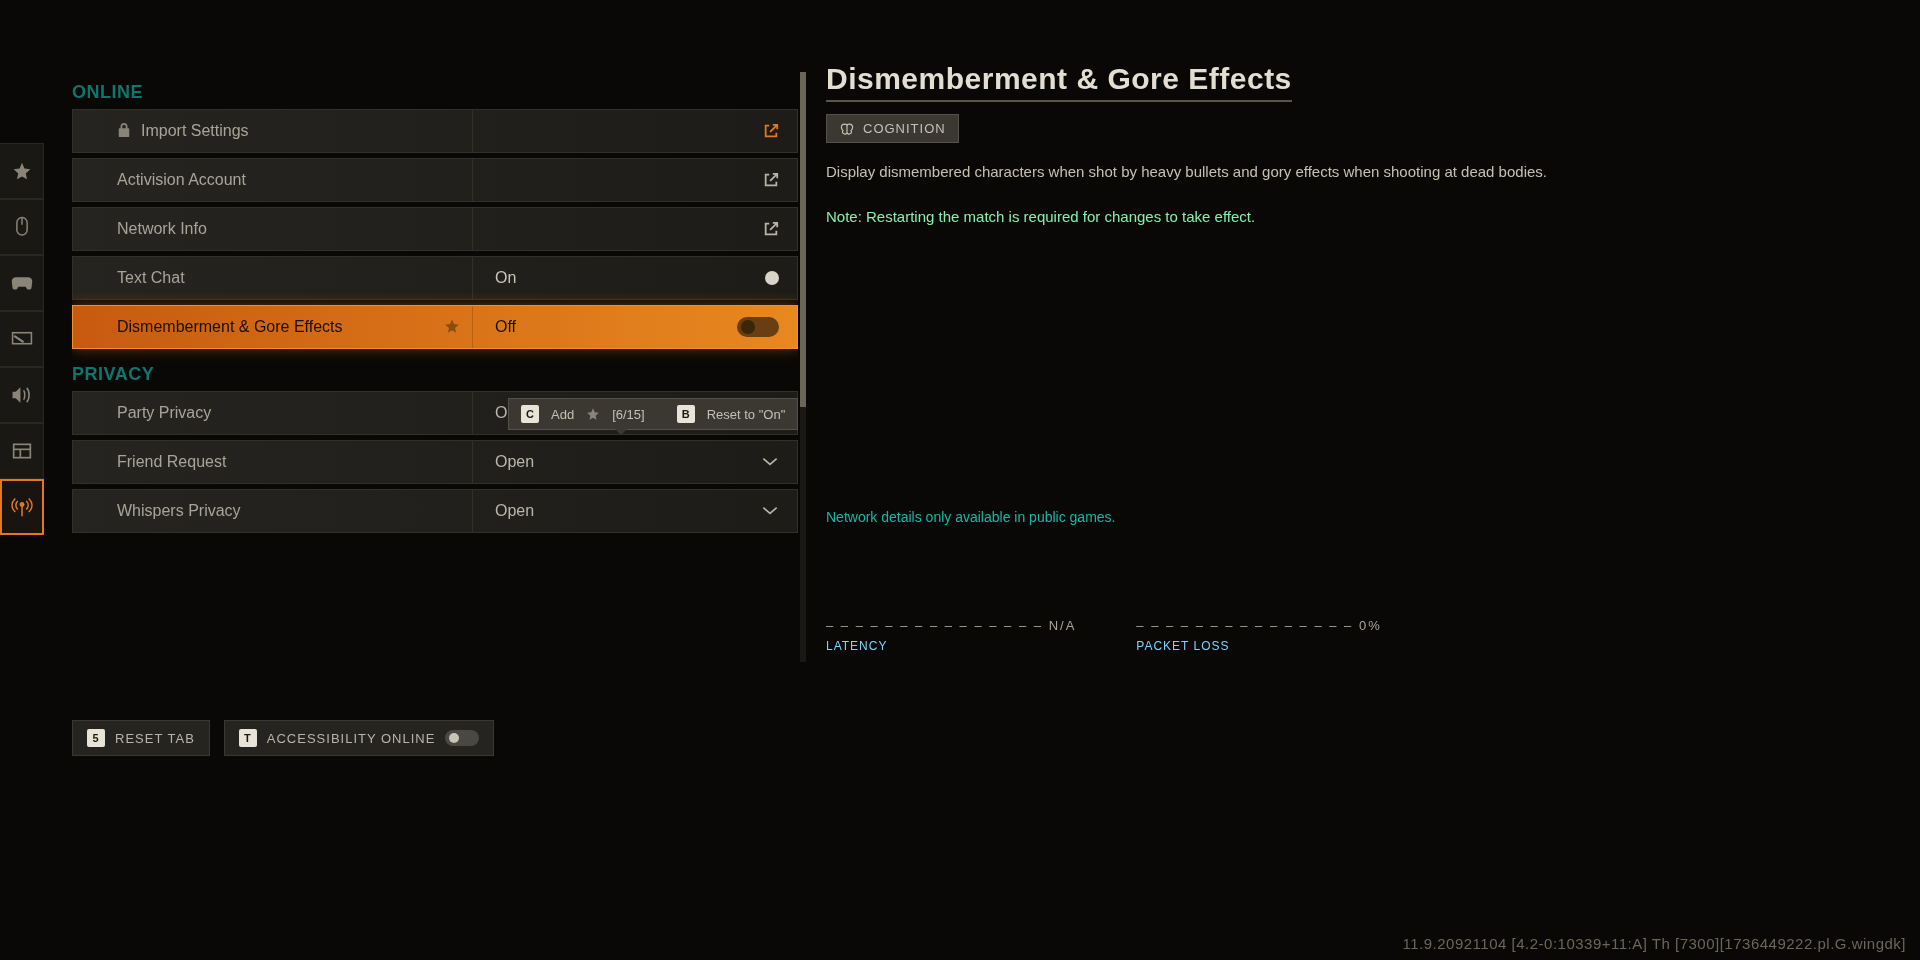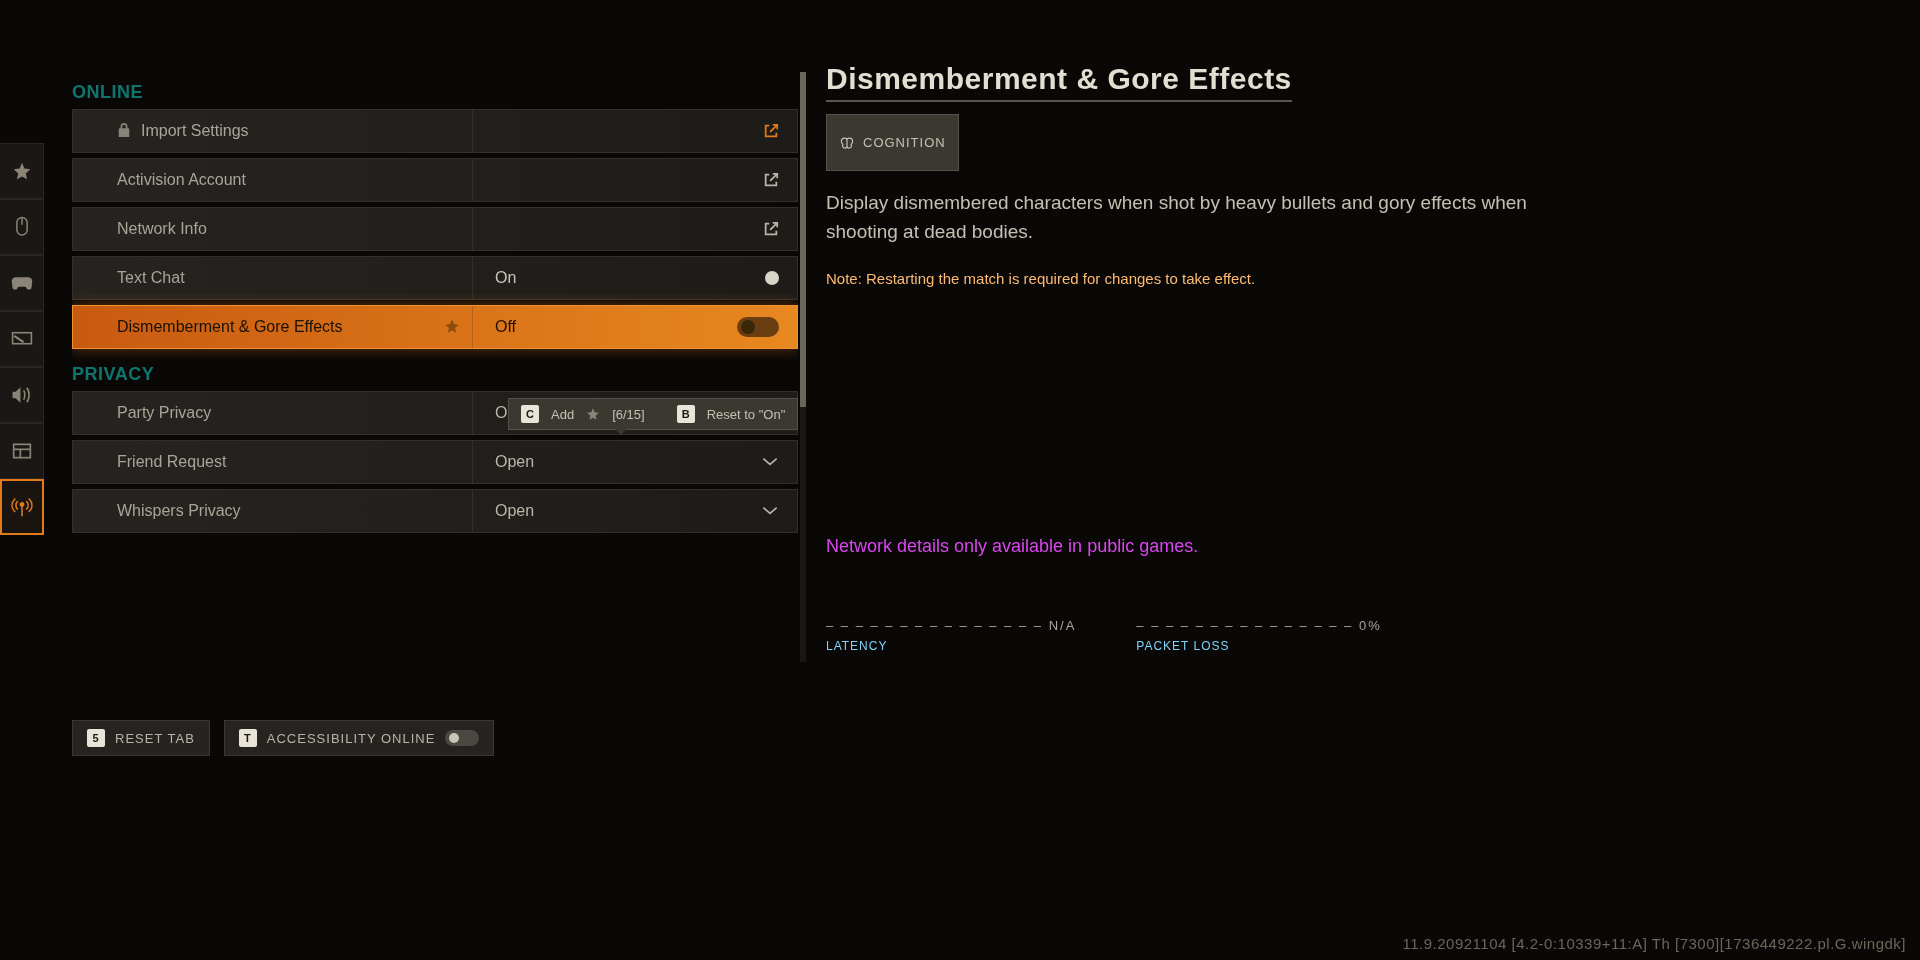--- a/index.html
+++ b/index.html
@@ -76,26 +76,26 @@
 }
 .detail-title {
   font-size: 30px; font-weight: bold; letter-spacing: 0.5px;
   color: #e2ded2; padding-bottom: 4px;
   border-bottom: 2px solid #5a564c;
   display: inline-block;
 }
 .tag-row { margin-top: 12px; }
 .tag {
   display: inline-flex; align-items: center; gap: 8px;
-  background: #3a3830; border: 1px solid #54504a; padding: 20px 12px;
+  background: #3a3830; border: 1px solid #54504a; padding: 6px 12px;
   font-size: 13px; letter-spacing: 1px; color: #c4c0b4;
 }
-.detail-desc { margin-top: 18px; font-size: 19px; color: #c4c0b4; line-height: 1.5; }
-.detail-note { margin-top: 22px; font-size: 15px; color: #fdba74; line-height: 1.5; }
-.net-note { position: absolute; left: 826px; top: 536px; font-size: 18px; color: #d946ef; }
+.detail-desc { margin-top: 18px; font-size: 15px; color: #c4c0b4; line-height: 1.5; }
+.detail-note { margin-top: 22px; font-size: 15px; color: #86efac; line-height: 1.5; }
+.net-note { position: absolute; left: 826px; top: 509px; font-size: 14px; color: #14b8a6; }
 .stats {
   position: absolute; left: 826px; top: 618px; display: flex; gap: 60px;
 }
 .stat { display: flex; flex-direction: column; gap: 6px; }
 .stat .val { font-size: 13px; letter-spacing: 2px; color: #aaa69a; }
 .stat .lbl { font-size: 12px; letter-spacing: 1px; color: #7dd3fc; }
 .tooltip {
   position: absolute; left: 508px; top: 398px;
   background: #3a3830; border: 1px solid #54504a;
   padding: 6px 12px; display: flex; align-items: center; gap: 12px;

